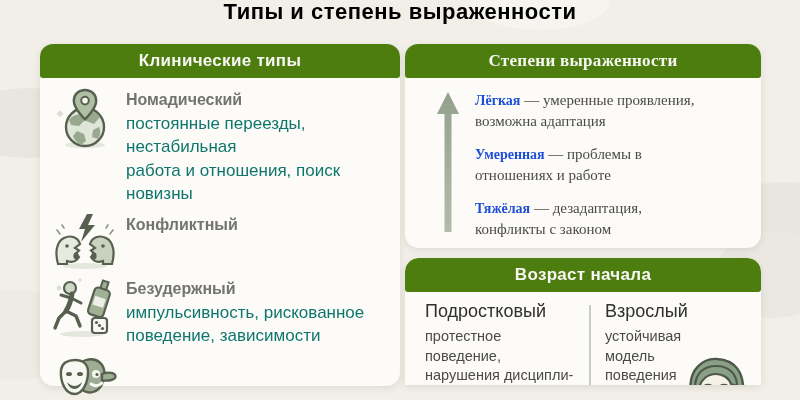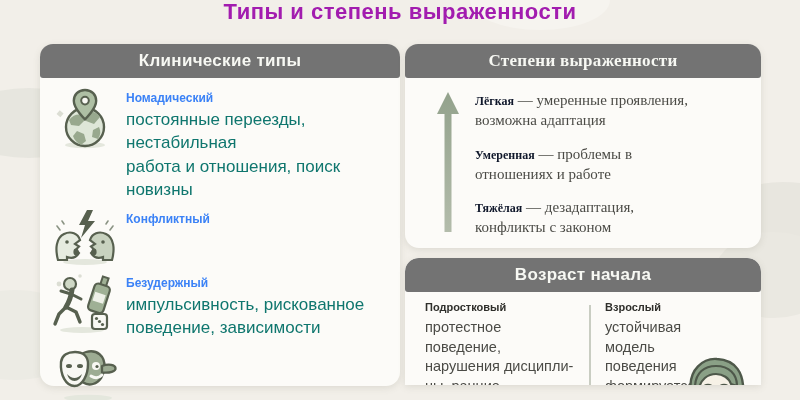--- a/index.html
+++ b/index.html
@@ -12,59 +12,59 @@
   
   .blob{position:absolute;border-radius:50%;pointer-events:none;}
   .blob1{left:-46px;top:88px;width:150px;height:70px;background:#e7e6df;}
   .blob2{left:-60px;top:290px;width:150px;height:90px;background:#ecebe4;}
   .blob3{right:-48px;top:182px;width:130px;height:64px;background:#e8e6df;}
   .blob4{right:-34px;top:232px;width:120px;height:86px;background:#eae8e1;}
   .blob5{right:190px;top:-30px;width:140px;height:60px;background:#f6f4ef;}
 
   .page-title{
     position:absolute;left:0;top:-1px;width:100%;text-align:center;
-    font-size:22px;font-weight:600;letter-spacing:.5px;color:#a21caf;
+    font-size:22px;font-weight:600;letter-spacing:.5px;color:#000000;
   }
 
   .panel{
     position:absolute;background:#fcfbf8;border-radius:14px;
     box-shadow:0 2px 7px rgba(110,110,95,.16);
   }
   .panel-header{
     height:34px;line-height:34px;text-align:center;
-    background:#737373;color:#f7f8f3;
+    background:#4d7c0f;color:#f7f8f3;
     font-size:17px;font-weight:700;letter-spacing:.3px;
     border-radius:13px 13px 3px 3px;
   }
 
   
   .panel-types{left:40px;top:44px;width:360px;height:342px;}
   .type-list{padding:9px 14px 0 12px;}
   .type-row{display:flex;align-items:flex-start;margin-bottom:6px;}
   .type-icon{width:66px;height:64px;flex:0 0 66px;margin-right:8px;}
   .type-row:nth-child(2) .type-icon,.type-row:nth-child(4) .type-icon{height:58px;}
   .type-text{padding-top:4px;}
-  .type-title{font-size:12px;font-weight:700;color:#3b82f6;margin-bottom:3px;}
+  .type-title{font-size:16px;font-weight:700;color:#737373;margin-bottom:3px;}
   .type-desc{font-size:17px;line-height:1.38;color:#0f766e;}
   .pre{white-space:pre-line;}
 
   
   .panel-severity{left:405px;top:44px;width:356px;height:204px;font-family:Liberation Serif, serif;}
   .severity-body{position:relative;padding:12px 12px 0 70px;}
   .severity-arrow{position:absolute;left:30px;top:14px;}
   .severity-item{margin-bottom:13px;font-size:15px;line-height:1.35;color:#4b4b46;}
-  .severity-term{font-size:12px;font-weight:700;color:#0f172a;}
+  .severity-term{font-size:14px;font-weight:700;color:#1d4ed8;}
 
   
   .panel-age{left:405px;top:258px;width:356px;height:127px;overflow:hidden;border-radius:14px 14px 0 0;}
   .age-cols{display:flex;padding:9px 8px 0 20px;position:relative;}
   .age-col1{width:152px;flex:0 0 152px;}
   .age-divider{width:2px;background:#c9cdc2;margin:4px 14px 0 12px;height:120px;flex:0 0 2px;}
   .age-col2{width:118px;flex:0 0 118px;}
-  .age-title{font-size:11px;font-weight:700;color:#2f2f2b;margin-bottom:5px;}
+  .age-title{font-size:18px;font-weight:400;color:#2f2f2b;margin-bottom:5px;}
   .age-desc{font-size:14.5px;line-height:1.36;color:#4b4b46;}
   .man-illustration{position:absolute;right:2px;top:62px;}
 </style>
 </head>
 <body>
 
 <div class="blob blob1"></div>
 <div class="blob blob2"></div>
 <div class="blob blob3"></div>
 <div class="blob blob4"></div>

